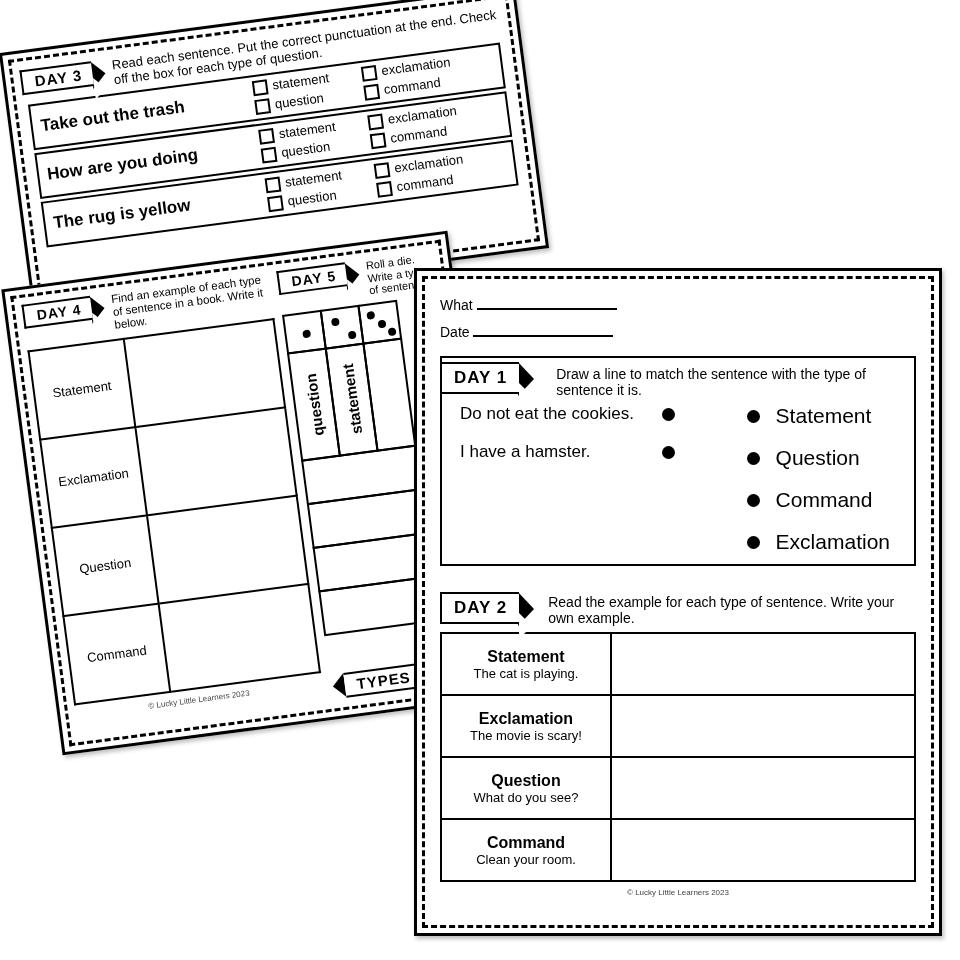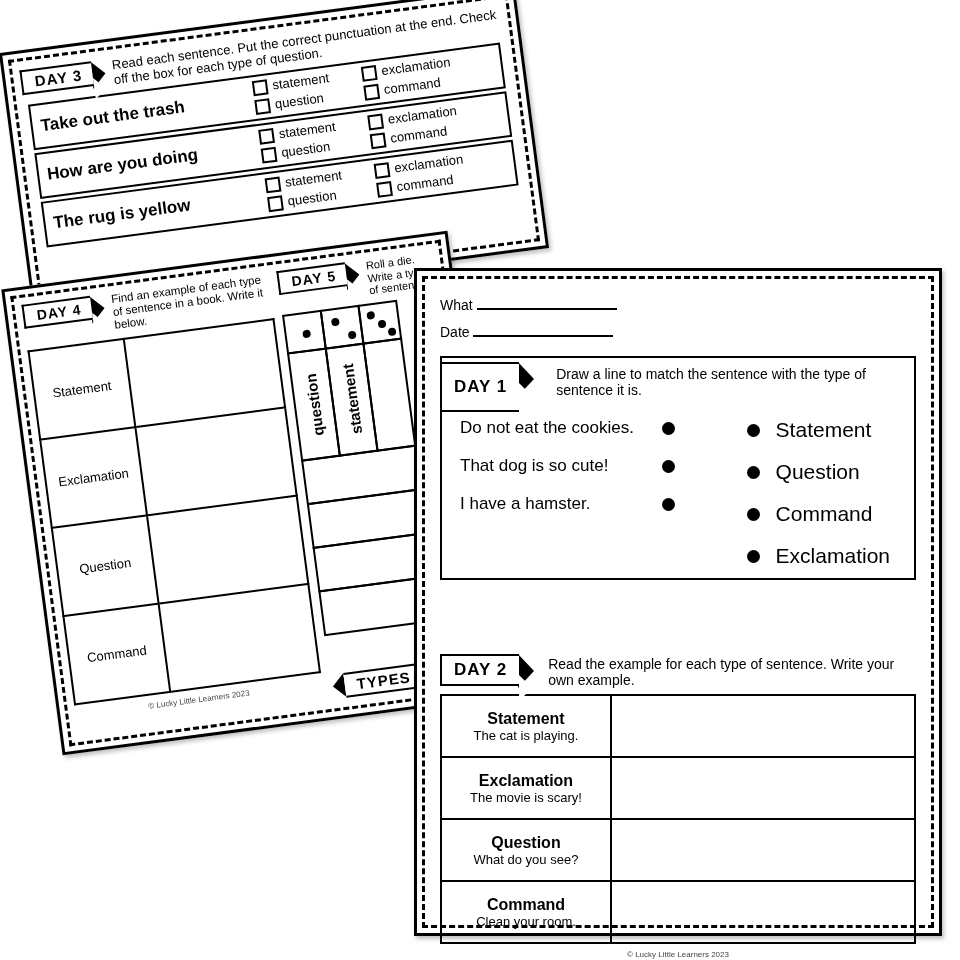--- a/index.html
+++ b/index.html
@@ -329,39 +329,35 @@
           <div>
             <span>Date</span>
             <span class="ruleline"></span>
           </div>
         </div>
       </div>
 
       <div class="panel">
         <div class="panelhdr">
           <div class="tagwrap" style="margin-left:-2px;margin-top:-2px;">
-            <div class="daytag" style="font-size:17px;padding:13px 12px;">DAY 1</div>
+            <div class="daytag" style="font-size:17px;padding:4px 12px;">DAY 1</div>
             <div class="tagarrow" style="border-top-width:17px;border-bottom-width:17px;border-left-width:16px;">
               <div class="tagarrow-in" style="border-top-width:13px;border-bottom-width:13px;border-left-width:13px;left:-15px;top:4px;"></div>
             </div>
           </div>
           <div class="instr" style="font-size:14px;margin-left:22px;padding-top:2px;">Draw a line to match the sentence with the type of sentence it is.</div>
         </div>
 
         <div class="matchgrid">
           <div class="matchcol matchleft">
             <div class="mrow">
               <span class="mtext">Do not eat the cookies.</span>
               <span class="dot"></span>
             </div>
             <div class="mrow">
-              <span class="mtext">That dog is so cute!</span>
-              <span class="dot"></span>
-            </div>
-            <div class="mrow">
               <span class="mtext">I have a hamster.</span>
               <span class="dot"></span>
             </div>
           </div>
           <div class="matchcol matchright">
             <div class="mrow">
               <span class="dot"></span>
               <span class="mtext big">Statement</span>
             </div>
             <div class="mrow">
@@ -374,21 +370,21 @@
             </div>
             <div class="mrow">
               <span class="dot"></span>
               <span class="mtext big">Exclamation</span>
             </div>
           </div>
         </div>
       </div>
 
       <div id="day2">
-        <div class="panelhdr" style="padding-top:26px;margin-top:48px;">
+        <div class="panelhdr" style="padding-top:26px;">
           <div class="tagwrap">
             <div class="daytag" style="font-size:17px;padding:4px 12px;">DAY 2</div>
             <div class="tagarrow" style="border-top-width:17px;border-bottom-width:17px;border-left-width:16px;">
               <div class="tagarrow-in" style="border-top-width:13px;border-bottom-width:13px;border-left-width:13px;left:-15px;top:4px;"></div>
             </div>
           </div>
           <div class="instr" style="font-size:14px;margin-left:14px;padding-top:2px;">Read the example for each type of sentence. Write your own example.</div>
         </div>
 
         <table class="grid" style="margin-top:4px;">

